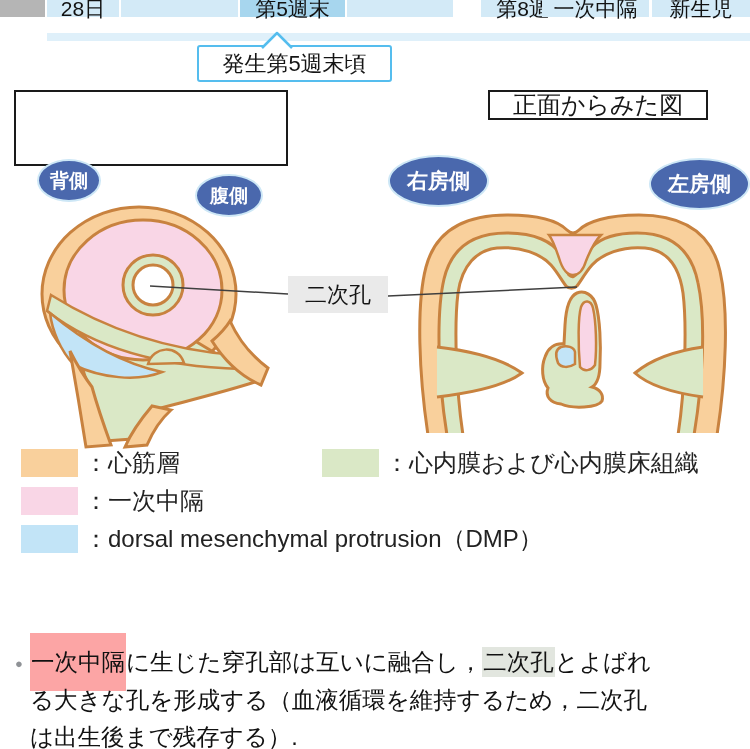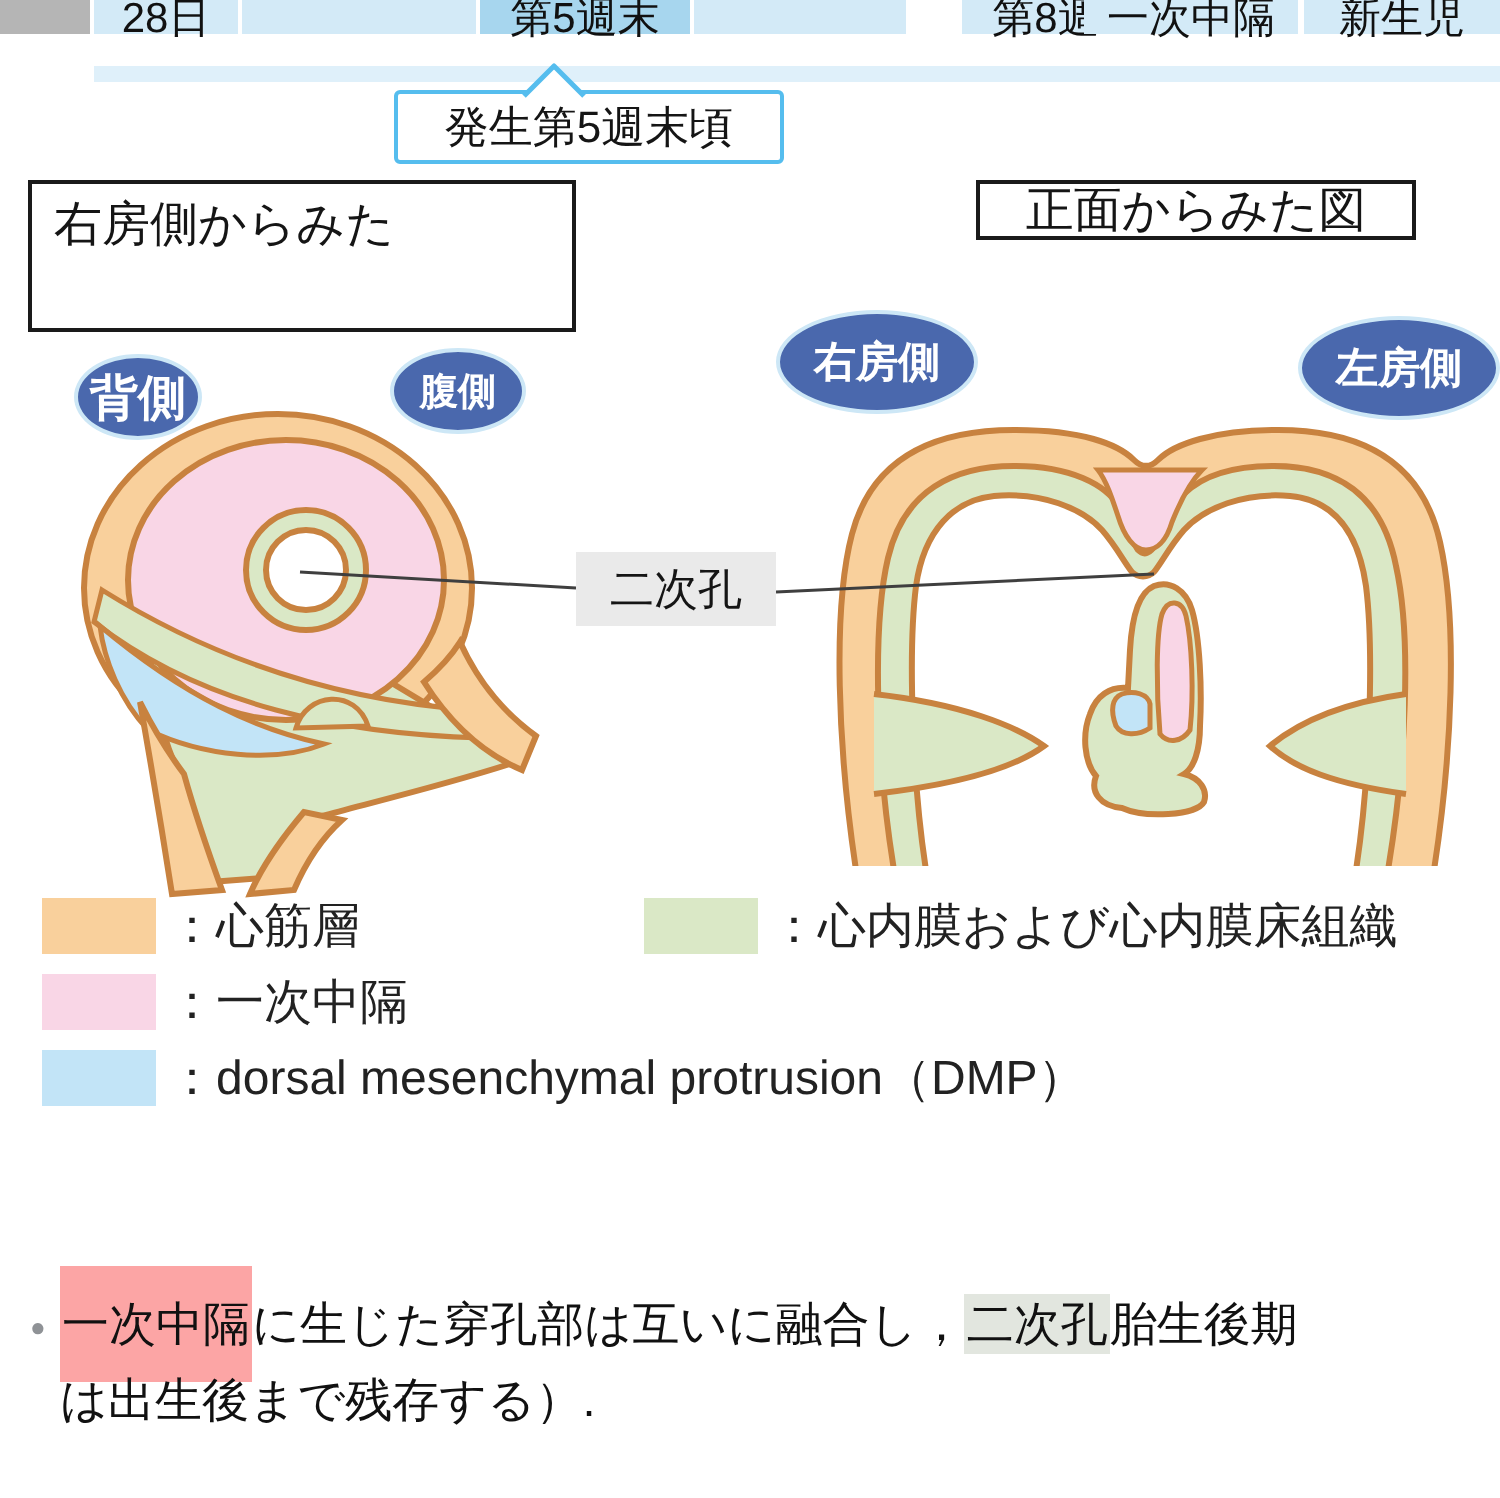--- a/index.html
+++ b/index.html
@@ -10,21 +10,21 @@
   .tl-strip{position:absolute;left:47px;top:33px;width:703px;height:8px;background:#dff0fa}
   .callout{position:absolute;left:197px;top:45px;width:191px;height:33px;background:#fff;
            border:2.5px solid #55bdee;border-radius:3px;display:flex;align-items:center;justify-content:center;
            font-size:22px;font-weight:500;z-index:2}
   .callout-pointer{position:absolute;left:258px;top:29px;z-index:3}
   .panel-title{position:absolute;border:2px solid #1a1a1a;background:#fff;font-size:24px;font-weight:500;box-sizing:border-box}
   .pt-left{left:14px;top:90px;width:274px;height:76px;padding:3px 0 0 11px;line-height:35px}
   .pt-right{left:488px;top:90px;width:220px;height:30px;display:flex;align-items:center;justify-content:center}
   .oval{position:absolute;background:#4a68ad;border:2px solid #cde7f6;border-radius:50%;color:#fff;
         display:flex;align-items:center;justify-content:center;font-weight:bold;z-index:2;box-sizing:border-box}
-  .ov-haisoku{left:37px;top:177px;width:64px;height:43px;font-size:24px}
+  .ov-haisoku{left:37px;top:159px;width:64px;height:43px;font-size:19px}
   .ov-fukusoku{left:195px;top:174px;width:68px;height:43px;font-size:19px}
   .ov-uboso{left:388px;top:155px;width:101px;height:52px;font-size:21px}
   .ov-saboso{left:649px;top:158px;width:101px;height:52px;font-size:21px}
   .anno{position:absolute;left:288px;top:276px;width:100px;height:37px;background:#eaeaea;
         display:flex;align-items:center;justify-content:center;font-size:22px;z-index:2}
   .legend-swatch{position:absolute;width:57px;height:28px}
   .legend-label{position:absolute;font-size:24px;color:#222;height:28px;display:flex;align-items:center;white-space:nowrap}
   .note{position:absolute;left:30px;top:644px;width:716px;font-size:23.5px;line-height:37.5px;color:#111}
   .note-line{white-space:nowrap;position:relative}
   .bullet{position:absolute;left:-15px;top:1px;font-size:13px;color:#8f9296}
@@ -47,21 +47,20 @@
   <div class="tl-cell" style="left:652px;width:98px;background:#d3eaf7">新生児</div>
   <div class="tl-strip"></div>
 </div>
 
 <div class="callout">発生第5週末頃</div>
 <svg class="callout-pointer" width="38" height="20" viewBox="0 0 38 20">
   <path d="M4,19 L19,4 L34,19" fill="#ffffff" stroke="#55bdee" stroke-width="2.5" stroke-linejoin="round"></path>
 </svg>
 
 <div class="panel-title pt-left">
-  <div>右房側からみた</div>
 </div>
 <div class="panel-title pt-right">正面からみた図</div>
 
 <svg class="diagram" style="left:25px;top:193px" width="270" height="262" viewBox="0 0 270 262">
   <ellipse cx="114" cy="101" rx="97" ry="87" fill="#f9d09c" stroke="#c8823f" stroke-width="3"></ellipse>
   <path d="M 48,97 A 70,62 0 0 1 188,97 C 189,116 183,136 170,148 C 190,160 214,174 233,188
            C 203,198 162,208 136,215 C 123,222 112,233 107,246 L 80,248 C 74,228 68,208 63,190
            C 53,170 48,130 48,97 Z" fill="#dae8c6" stroke="#c8823f" stroke-width="3"></path>
   <ellipse cx="118" cy="97" rx="79" ry="70" fill="#f9d6e6" stroke="#c8823f" stroke-width="3"></ellipse>
   <path d="M 26,102 C 90,142 155,158 211,162 L 216,176 C 146,174 76,160 22,118 Z" fill="#dae8c6" stroke="#c8823f" stroke-width="2.5"></path>
@@ -114,16 +113,17 @@
   <div class="legend-label" style="left:385px;top:449px">：心内膜および心内膜床組織</div>
   <div class="legend-swatch" style="left: 21px; top: 487px; background: rgb(249, 214, 230);"></div>
   <div class="legend-label" style="left:84px;top:487px">：一次中隔</div>
   <div class="legend-swatch" style="left: 21px; top: 525px; background: rgb(194, 228, 247);"></div>
   <div class="legend-label" style="left:84px;top:525px">：dorsal mesenchymal protrusion（DMP）</div>
 </div>
 
 <div class="note">
   <div class="note-line">
     <span class="bullet">●</span>
-    <span class="hl-pink">一次中隔</span><span>に生じた穿孔部は互いに融合し，</span><span class="hl-gray">二次孔</span><span>胎生後期</span>
+    <span class="hl-pink">一次中隔</span><span>に生じた穿孔部は互いに融合し，</span><span class="hl-gray">二次孔</span><span>とよばれ</span>
   </div>
+  <div class="note-line">る大きな孔を形成する（血液循環を維持するため，二次孔</div>
   <div class="note-line">は出生後まで残存する）.</div>
 </div>
 
 </body></html>

